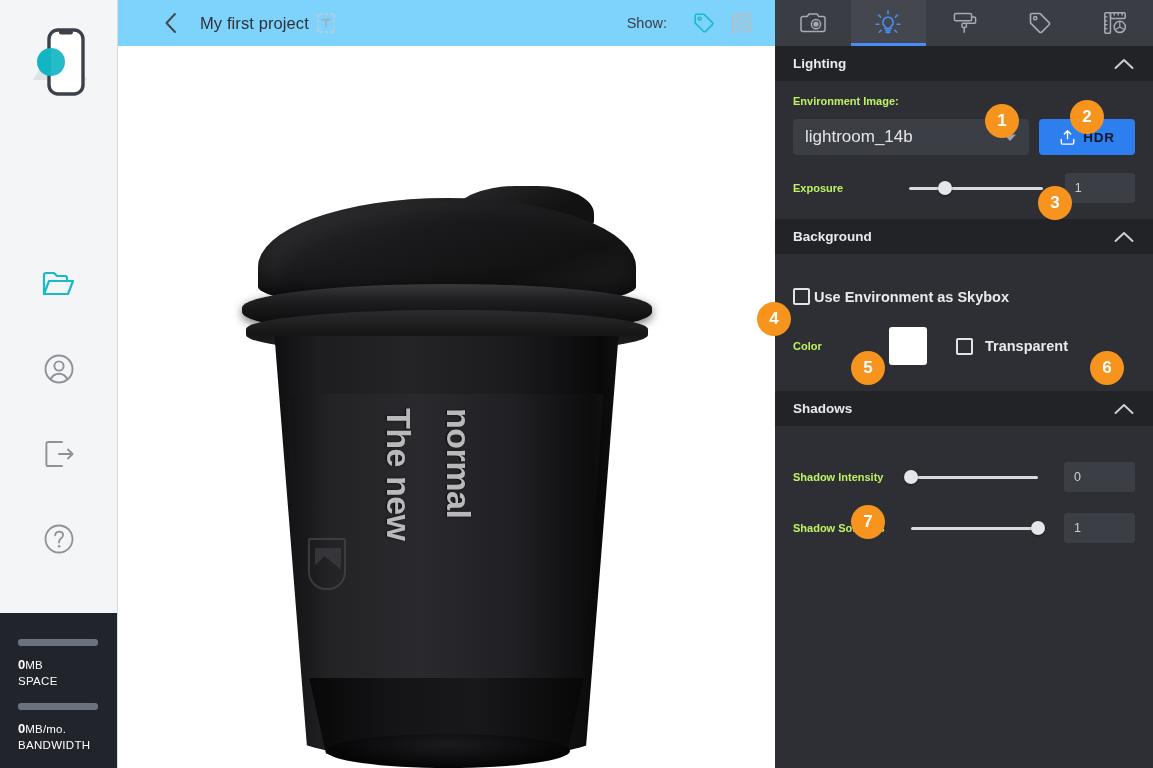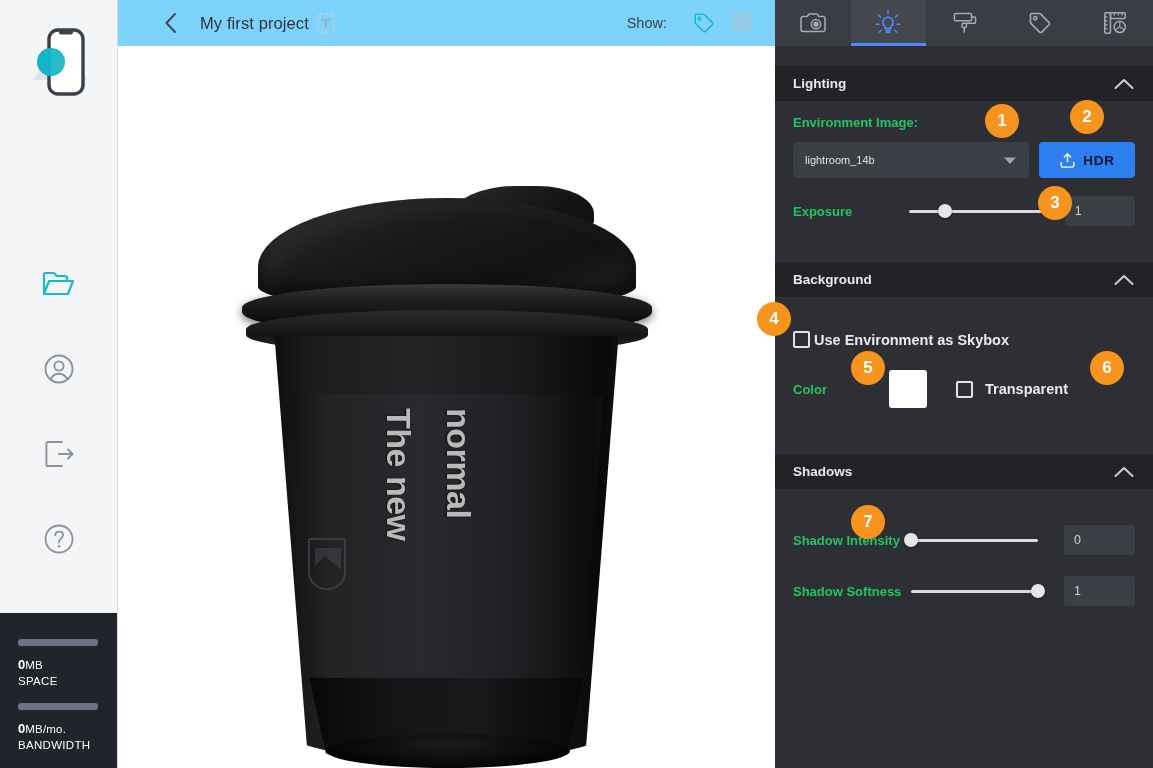--- a/index.html
+++ b/index.html
@@ -145,35 +145,34 @@
   }
   .tab.active { background: #44474e; }
   .tab.active:after {
     content: ""; position: absolute; left: 0; right: 0; bottom: 0; height: 3px; background: #4a8cf7;
   }
 
   .section-head {
     height: 35px; background: #212327;
     display: flex; align-items: center; justify-content: space-between;
     padding: 4px 18px;
-    margin-top: 20px;
   }
   .section-head .title { font-size: 13.5px; font-weight: bold; color: #e9eaec; }
   .chev { cursor: pointer; display: flex; }
   .section-body { padding: 14px 18px 16px 18px; background: #2d2f34; }
 
-  .field-label { font-size: 13px; font-weight: bold; color: #22c55e; }
+  .field-label { font-size: 11px; font-weight: bold; color: #bef264; }
 
   #env-row { margin-top: 12px; display: flex; align-items: center; gap: 10px; }
   #env-select {
     flex: 1 1 auto; height: 36px; background: #3b3e44; border-radius: 4px;
     display: flex; align-items: center; justify-content: space-between;
     padding: 0 12px; cursor: pointer;
   }
-  #env-select .val { font-size: 11px; color: #e3e4e7; }
+  #env-select .val { font-size: 17px; color: #e3e4e7; }
   #hdr-btn {
     width: 96px; height: 36px; background: #2d7ff0; border-radius: 4px;
     display: flex; align-items: center; justify-content: center; gap: 7px;
     cursor: pointer;
   }
   #hdr-btn .lbl { font-size: 13.5px; font-weight: bold; color: #0f172a; letter-spacing: .7px; }
 
   #exposure-row { margin-top: 18px; display: flex; align-items: center; gap: 0; }
   #exposure-row .field-label { width: 120px; }
 

